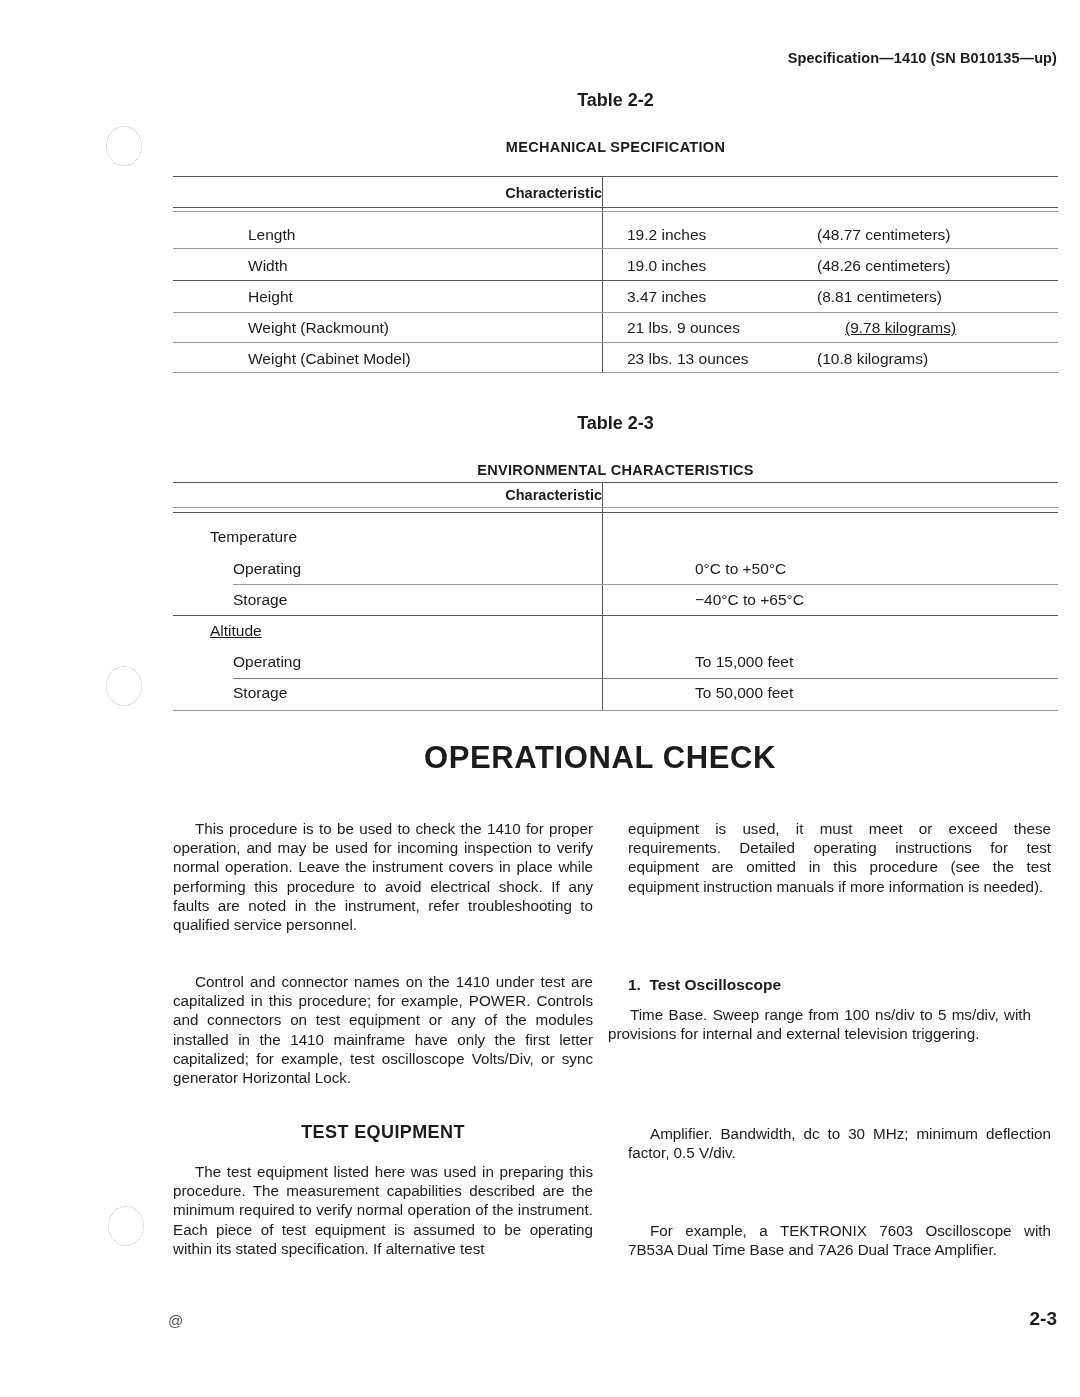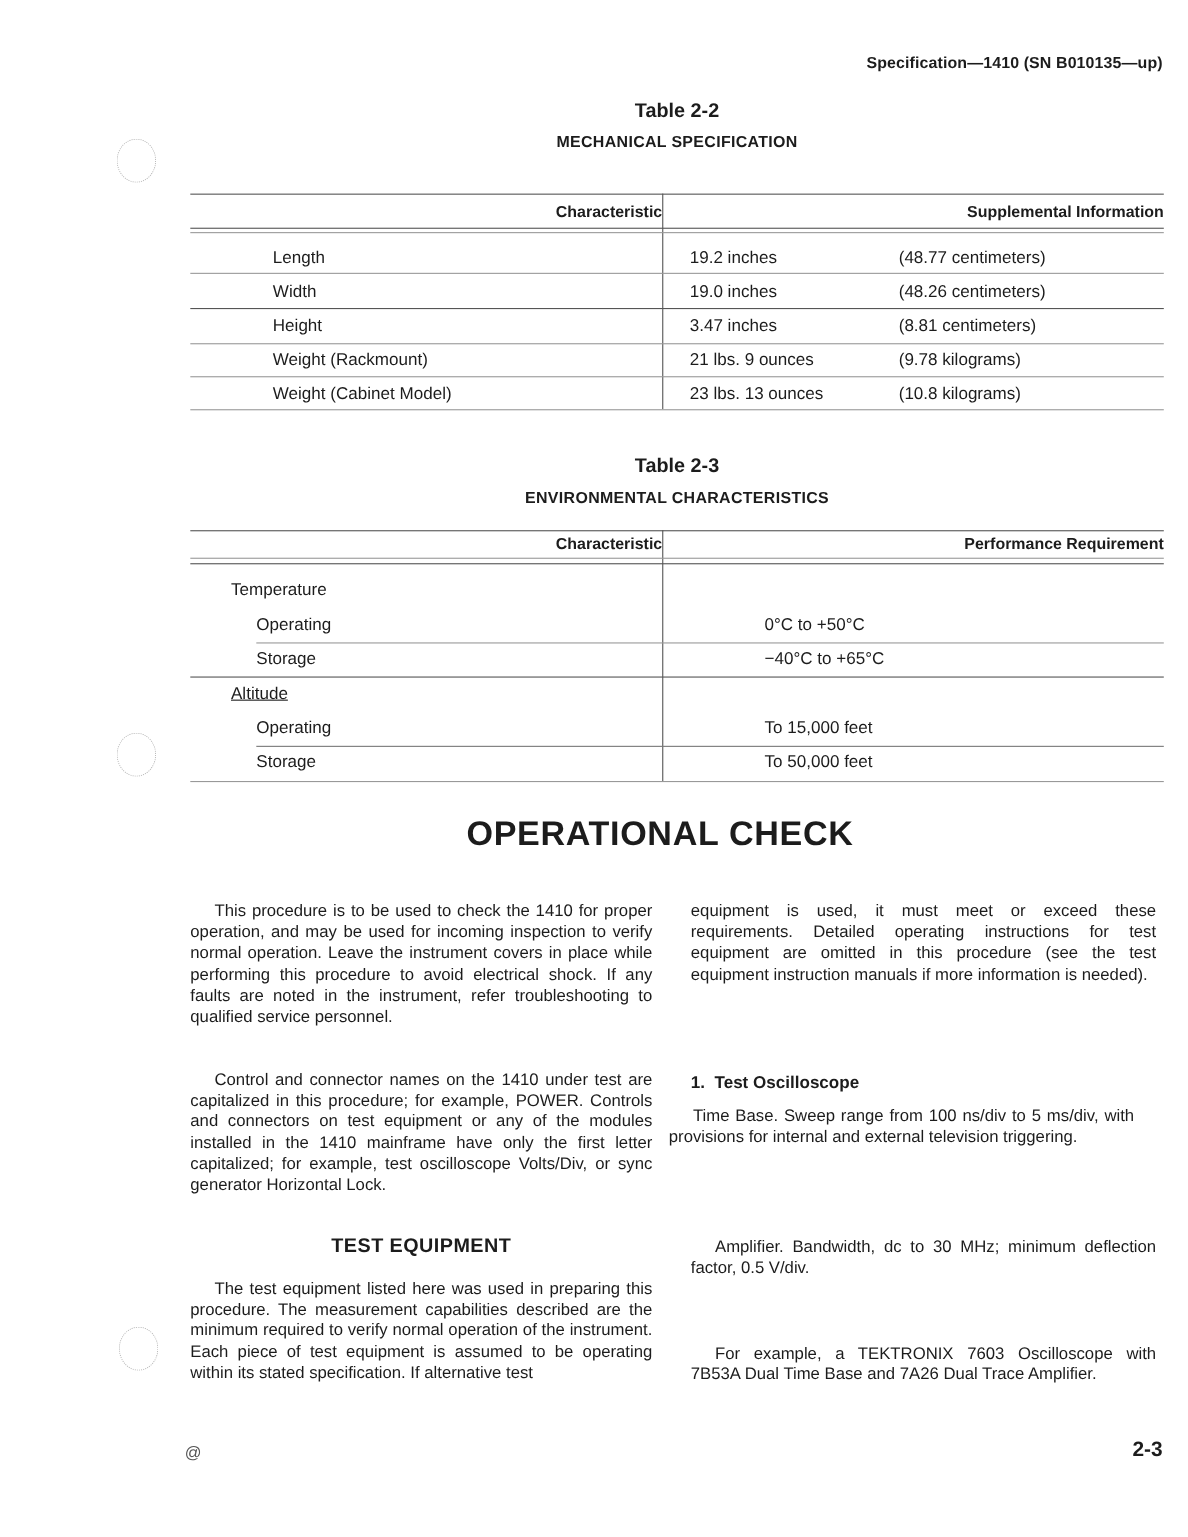--- a/index.html
+++ b/index.html
@@ -6,21 +6,21 @@
     body {
       width: 1080px; height: 1397px; position: relative; overflow: hidden;
       font-family: "Liberation Sans", sans-serif; color: #1c1c1c;
     }
     .abs { position: absolute; }
     .running-head {
       left: 600px; top: 50px; width: 457px; text-align: right;
       font-size: 14.5px; font-weight: bold; letter-spacing: 0.1px;
     }
     .table-num { font-size: 18px; font-weight: bold; text-align: center; }
-    .table-title { font-size: 14.5px; font-weight: bold; text-align: center; letter-spacing: 0.3px; }
+    .table-title { font-size: 14.5px; font-weight: bold; text-align: center; letter-spacing: 0.3px; margin-top: 17px; }
 
     
     .tbl { left: 173px; width: 885px; }
     .tbl .rule { position: absolute; left: 0; width: 885px; height: 0; border-top: 1px solid #555; }
     .tbl .rule.light { border-top-color: #999; }
     .tbl .vline { position: absolute; left: 429px; width: 0; border-left: 1px solid #555; }
     .tbl .th { position: absolute; font-size: 14.5px; font-weight: bold; text-align: right; }
     .tbl .cell { position: absolute; font-size: 15.5px; white-space: nowrap; }
 
     .big-heading {
@@ -49,21 +49,20 @@
 
 <div class="abs running-head">Specification—1410 (SN B010135—up)</div>
 
 <div class="abs table-num" style="left:173px;width:885px;top:90px;">Table 2-2</div>
 <div class="abs table-title" style="left:173px;width:885px;top:122px;">MECHANICAL SPECIFICATION</div>
 
 <div class="abs tbl" style="top:176px;height:196px;">
   <div class="rule" style="top:0;"></div>
   <div class="vline" style="top:0;height:196px;"></div>
   <div class="th" style="left:0;width:429px;top:9px;">Characteristic</div>
-  <div class="th" style="left:429px;width:456px;top:9px;">Supplemental Information</div>
   <div class="rule" style="top:31px;"></div>
   <div class="rule light" style="top:35px;"></div>
 
   <div>
     <div class="cell" style="left:75px;top:50px;">Length</div>
     <div class="cell" style="left:454px;top:50px;">19.2 inches</div>
     <div class="cell" style="left:644px;top:50px;">(48.77 centimeters)</div>
   </div>
   <div class="rule light" style="top:72px;"></div>
   <div>
@@ -74,39 +73,38 @@
   <div class="rule" style="top:104px;"></div>
   <div>
     <div class="cell" style="left:75px;top:112px;">Height</div>
     <div class="cell" style="left:454px;top:112px;">3.47 inches</div>
     <div class="cell" style="left:644px;top:112px;">(8.81 centimeters)</div>
   </div>
   <div class="rule light" style="top:136px;"></div>
   <div>
     <div class="cell" style="left:75px;top:143px;">Weight (Rackmount)</div>
     <div class="cell" style="left:454px;top:143px;">21 lbs. 9 ounces</div>
-    <div class="cell" style="left:644px;top:143px;">(9.78 kilograms)</div>
+    <div class="cell" style="left:672px;top:143px;text-decoration:underline;">(9.78 kilograms)</div>
   </div>
   <div class="rule light" style="top:166px;"></div>
   <div>
     <div class="cell" style="left:75px;top:174px;">Weight (Cabinet Model)</div>
     <div class="cell" style="left:454px;top:174px;">23 lbs. 13 ounces</div>
     <div class="cell" style="left:644px;top:174px;">(10.8 kilograms)</div>
   </div>
   <div class="rule light" style="top:196px;"></div>
 </div>
 
 <div class="abs table-num" style="left:173px;width:885px;top:413px;">Table 2-3</div>
 <div class="abs table-title" style="left:173px;width:885px;top:445px;">ENVIRONMENTAL CHARACTERISTICS</div>
 
 <div class="abs tbl" style="top:482px;height:228px;">
   <div class="rule" style="top:0;"></div>
   <div class="vline" style="top:0;height:228px;"></div>
   <div class="th" style="left:0;width:429px;top:5px;">Characteristic</div>
-  <div class="th" style="left:429px;width:456px;top:5px;">Performance Requirement</div>
   <div class="rule light" style="top:25px;"></div>
   <div class="rule" style="top:30px;"></div>
 
   <div class="cell" style="left:37px;top:46px;">Temperature</div>
   <div>
     <div class="cell" style="left:60px;top:78px;">Operating</div>
     <div class="cell" style="left:522px;top:78px;">0°C to +50°C</div>
   </div>
   <div class="rule light" style="top:102px;left:60px;width:825px;"></div>
   <div>

